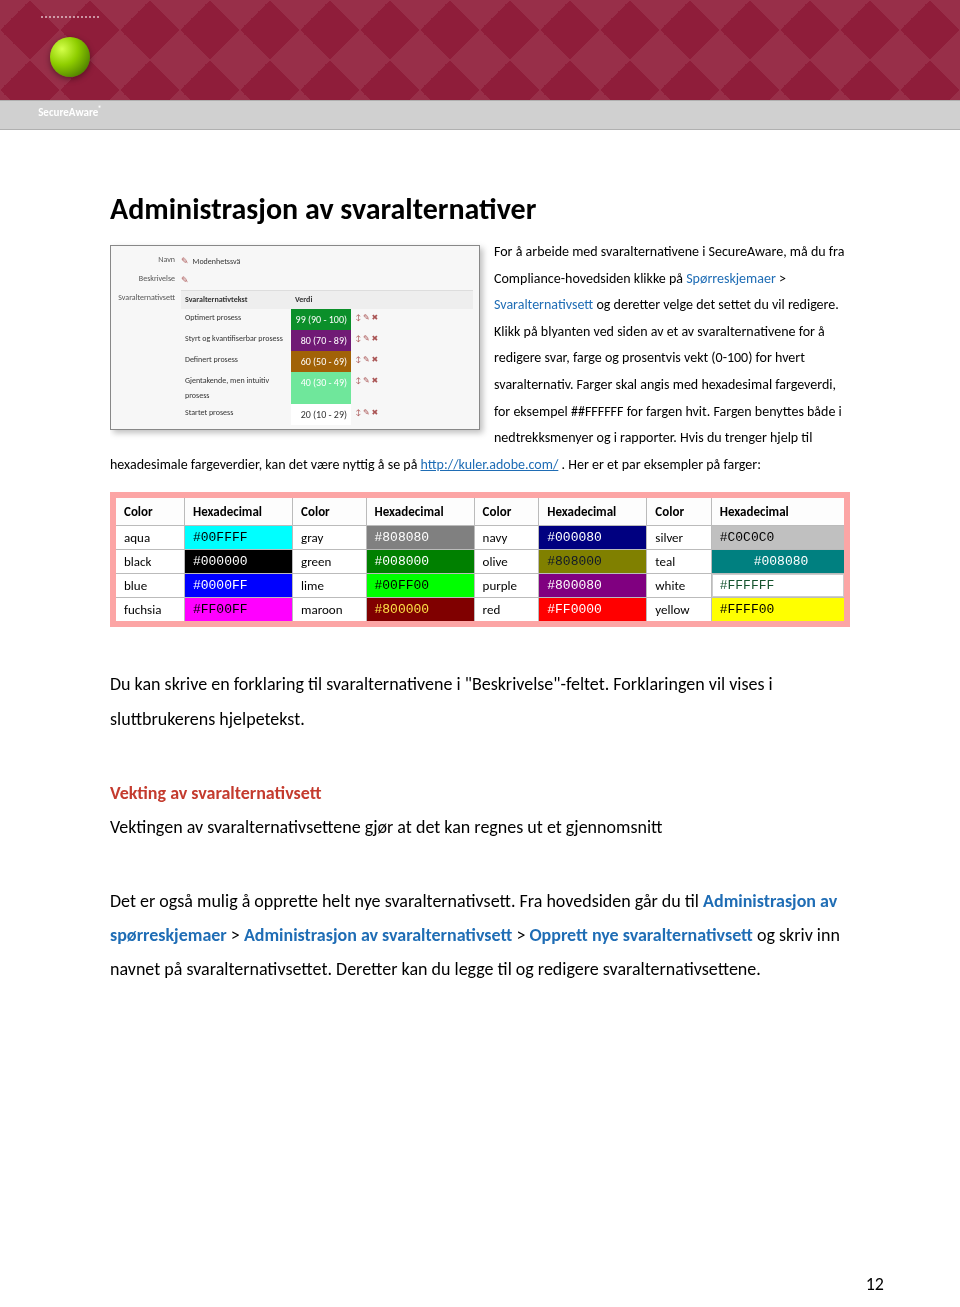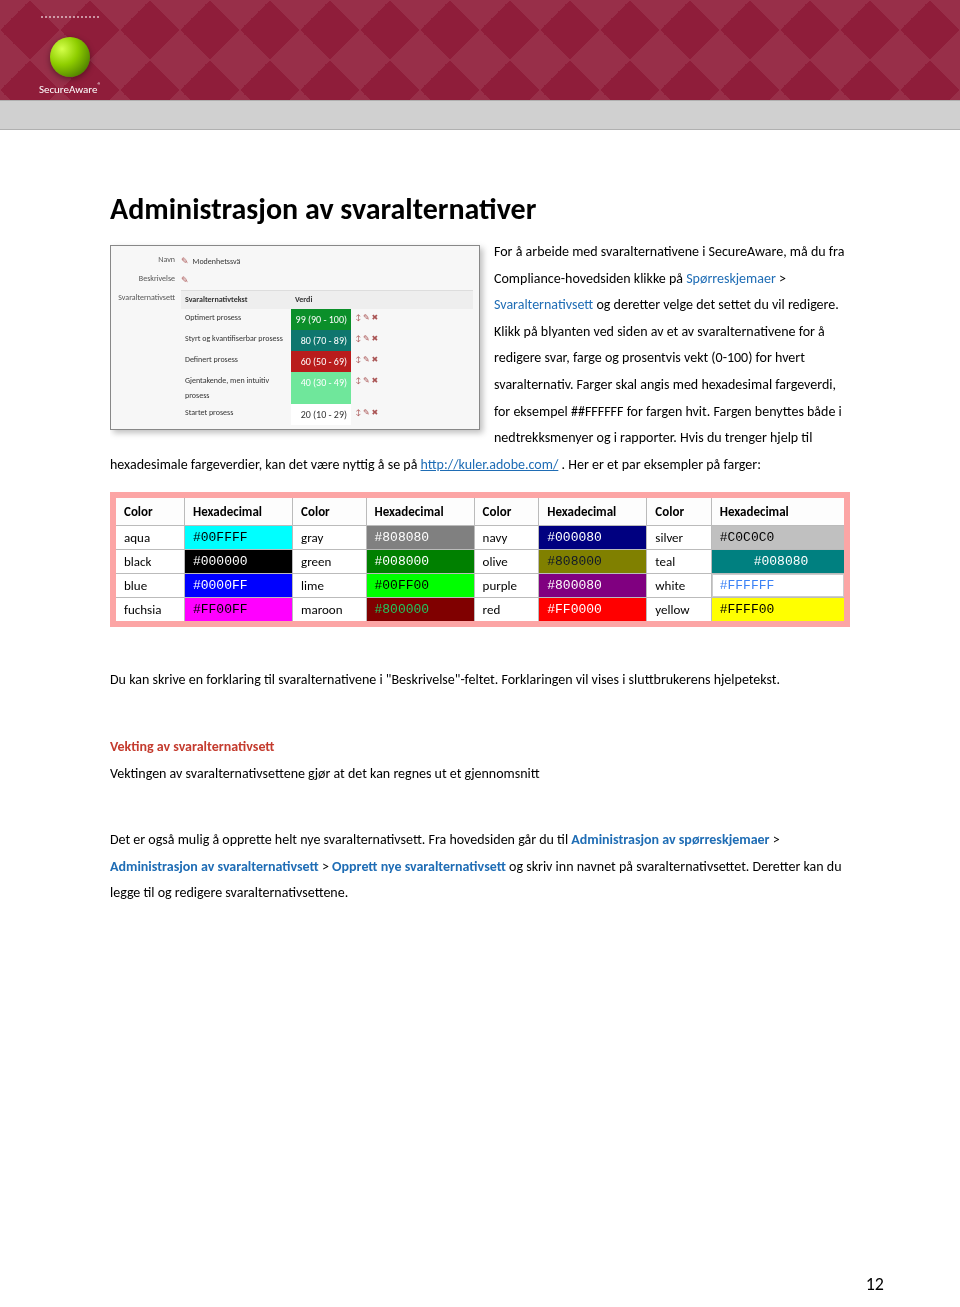--- a/index.html
+++ b/index.html
@@ -22,21 +22,21 @@
   }
   .logo-wrap { display:flex; flex-direction:column; align-items:center; width:90px; }
   .dots { display:flex; flex-wrap:wrap; width:70px; height:20px; justify-content:center; }
   .dots span { width:2px; height:2px; background:#fff; margin:1px; border-radius:50%; opacity:.7; }
   .sphere {
     width:40px; height:40px; border-radius:50%;
     background: radial-gradient(circle at 30% 30%, #d4ff4a 0%, #8fce00 40%, #2e5a00 100%);
     box-shadow: 0 2px 6px rgba(0,0,0,.4);
     margin:2px 0 4px;
   }
-  .logo-text { color:#fff; font-size:11px; font-weight:normal; }
+  .logo-text { color:#fff; font-size:11px; font-weight:bold;margin-top:23px; }
   .logo-text sup { font-size:7px; }
   .subbar { height:30px; background:#d0d0d0; border-top:1px solid #b0b0b0; border-bottom:1px solid #b0b0b0; margin-top:0; }
   .page {
     padding: 30px 110px 20px 110px;
   }
   h1 {
     font-family: Calibri, "Segoe UI", Arial, sans-serif;
     font-size: 30px;
     font-weight: 700;
     color: #000;
@@ -71,21 +71,21 @@
   a.link { color:#1f6db5; text-decoration:underline; }
   .color-table {
     border-collapse:collapse; margin: 14px 0 8px; width:100%;
     border:6px solid #fca5a5; font-size:13px;
   }
   .color-table th {
     background:#fdfdfd; border:1px solid #bbb; padding:6px 8px; font-weight:bold; text-align:left;
   }
   .color-table td { border:1px solid #bbb; padding:4px 8px; }
   .swatch { font-family: "Courier New", monospace; font-size:13px; }
-  .sect { margin-top: 40px; line-height:1.9; font-size:14px; }
+  .sect { margin-top: 40px; line-height:1.9; font-size:18px; }
   .sect strong.nav { color:#1f6db5; font-weight:bold; }
   .red-head { color:#c43b2e; font-weight:bold; }
   .pagenum { position:absolute; right:76px; bottom:12px; font-size:18px; }
   .relpos { position:relative; min-height:1307px; }
   .edit-icon::before { content:"✎"; color:#a55; margin-right:4px; font-size:9px; }
 </style>
 </head>
 <body class="relpos">
 
 <div class="banner">
@@ -138,26 +138,26 @@
               <span>Verdi</span>
             </div>
             <div id="fig1-rows">
                 <div class="fig1-tr">
                   <span class="c1">Optimert prosess</span>
                   <span class="c2" style="background:#0b8f2a;">99 (90 - 100)</span>
                   <span class="c3">↕ ✎ ✖</span>
                 </div>
                 <div class="fig1-tr">
                   <span class="c1">Styrt og kvantifiserbar prosess</span>
-                  <span class="c2" style="background:#0f766e;">80 (70 - 89)</span>
+                  <span class="c2" style="background:#701a75;">80 (70 - 89)</span>
                   <span class="c3">↕ ✎ ✖</span>
                 </div>
                 <div class="fig1-tr">
                   <span class="c1">Definert prosess</span>
-                  <span class="c2" style="background:#b91c1c;text-align:right;">60 (50 - 69)</span>
+                  <span class="c2" style="background:#a16207;text-align:right;">60 (50 - 69)</span>
                   <span class="c3">↕ ✎ ✖</span>
                 </div>
                 <div class="fig1-tr">
                   <span class="c1">Gjentakende, men intuitiv prosess</span>
                   <span class="c2" style="background:#6fe79b;">40 (30 - 49)</span>
                   <span class="c3">↕ ✎ ✖</span>
                 </div>
                 <div class="fig1-tr">
                   <span class="c1">Startet prosess</span>
                   <span class="c2" style="background:#ffffff;color:#333;">20 (10 - 29)</span>
@@ -217,27 +217,27 @@
           <td class="swatch" style="background: rgb(0, 128, 128); color: rgb(255, 255, 255); padding-left: 42px;">#008080</td>
         </tr>
         <tr>
           <td>blue</td>
           <td class="swatch" style="background: rgb(0, 0, 255); color: rgb(255, 255, 255);">#0000FF</td>
           <td>lime</td>
           <td class="swatch" style="background: rgb(0, 255, 0); color: rgb(0, 0, 0);">#00FF00</td>
           <td>purple</td>
           <td class="swatch" style="background: rgb(128, 0, 128); color: rgb(255, 255, 255);">#800080</td>
           <td>white</td>
-          <td class="swatch" style="background: rgb(255, 255, 255); color: #3b82f6; box-shadow: rgb(204, 204, 204) 0px 0px 0px 1px inset;">#FFFFFF</td>
+          <td class="swatch" style="background: rgb(255, 255, 255); color: #14532d; box-shadow: rgb(204, 204, 204) 0px 0px 0px 1px inset;">#FFFFFF</td>
         </tr>
         <tr>
           <td>fuchsia</td>
           <td class="swatch" style="background: rgb(255, 0, 255); color: rgb(0, 0, 0);">#FF00FF</td>
           <td>maroon</td>
-          <td class="swatch" style="background: rgb(128, 0, 0); color: #22c55e;">#800000</td>
+          <td class="swatch" style="background: rgb(128, 0, 0); color: #fde047;">#800000</td>
           <td>red</td>
           <td class="swatch" style="background: rgb(255, 0, 0); color: rgb(255, 255, 255);">#FF0000</td>
           <td>yellow</td>
           <td class="swatch" style="background: rgb(255, 255, 0); color: rgb(0, 0, 0);">#FFFF00</td>
         </tr>
       </tbody>
   </table>
 
   <div class="sect">Du kan skrive en forklaring til svaralternativene i "Beskrivelse"-feltet. Forklaringen vil vises i sluttbrukerens hjelpetekst.</div>
 

